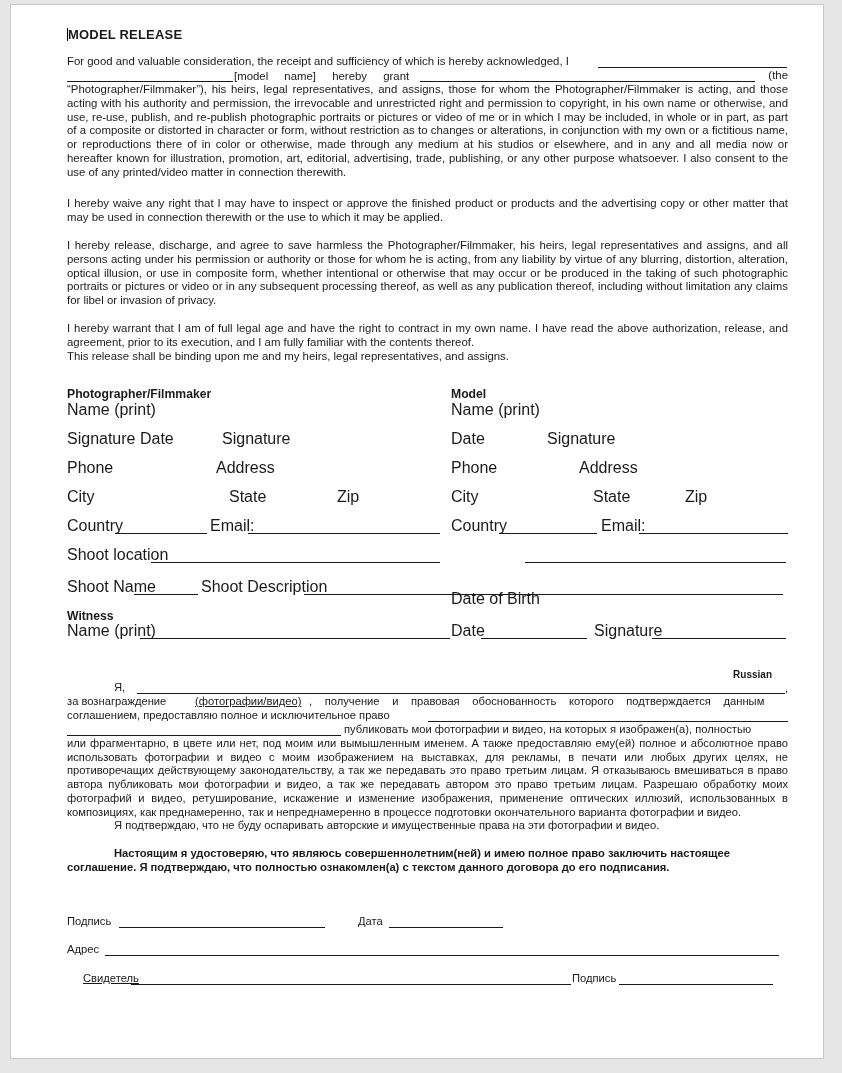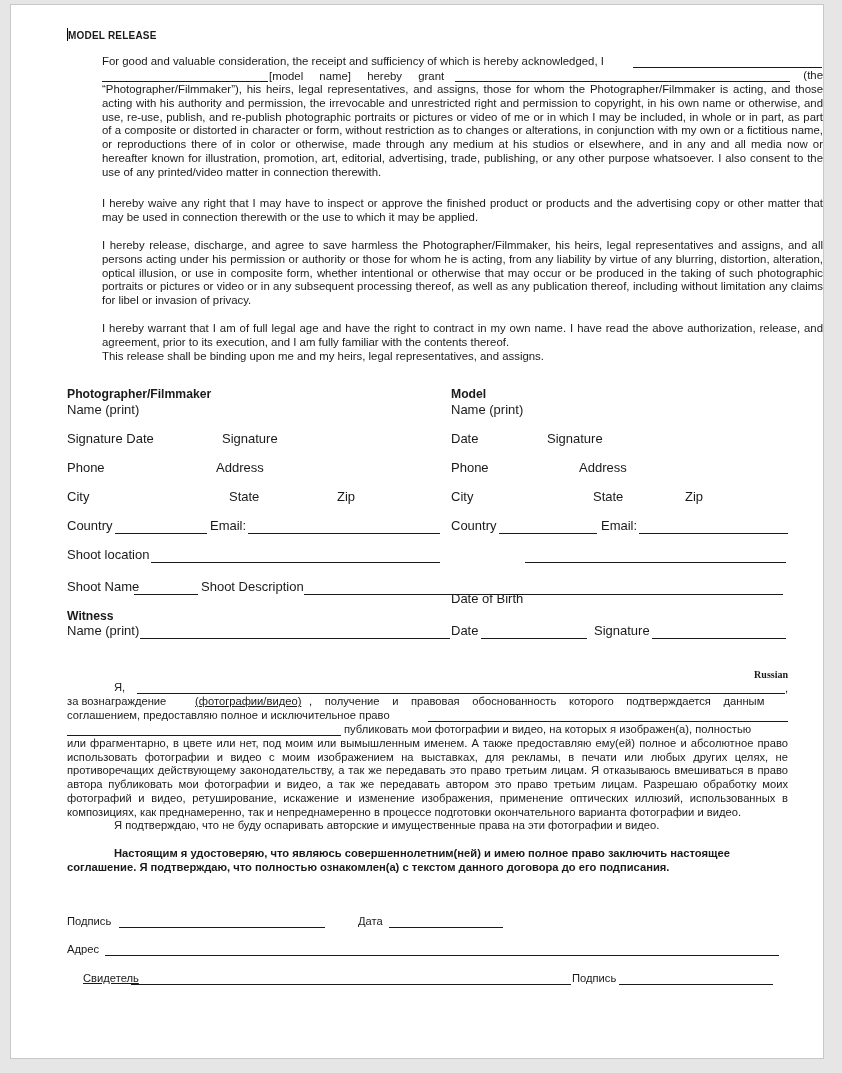--- a/index.html
+++ b/index.html
@@ -6,25 +6,25 @@
   body {
     width: 842px; height: 1073px; background: #e6e6e6; position: relative; overflow: hidden;
     font-family: "Liberation Sans", sans-serif; color: #1a1a1a;
   }
   .page {
     position: absolute; left: 10px; top: 4px; width: 814px; height: 1055px;
     background: #ffffff; border: 1px solid #c8c8c8; box-sizing: border-box;
   }
   .content { position: absolute; left: 56px; top: 0; width: 721px; font-size: 11.4px; line-height: 13.8px; }
   .abs { position: absolute; white-space: nowrap; }
-  .title { top: 23px; left: 0; font-weight: bold; font-size: 10px; letter-spacing: 0.2px; }
+  .title { top: 23px; left: 0; font-weight: bold; font-size: 13px; letter-spacing: 0.2px; }
   .caret { display: inline-block; width: 1px; height: 13px; background: #000; vertical-align: -2px; margin-right: 0; }
-  .para { position: absolute; left: 0; width: 721px; text-align: justify; margin-left: 35px; }
+  .para { position: absolute; left: 0; width: 721px; text-align: justify; }
   .last { text-align-last: left; }
-  .lbl { position: absolute; white-space: nowrap; font-size: 13px; }
+  .lbl { position: absolute; white-space: nowrap; font-size: 16px; }
   .h { font-weight: bold; font-size: 12.2px; }
   .fill { position: absolute; border-bottom: 1px solid #1a1a1a; height: 0; }
   .ru { font-size: 11.2px; line-height: 13.7px; }
   .indent { padding-left: 47px; }
   .russian-tag { font-weight: bold; font-size: 10px; }
 </style>
 </head>
 <body>
 
 <div class="page">
@@ -93,21 +93,21 @@
     <span class="fill" style="left:458px;width:261px;top:557px;"></span>
 
     <span class="lbl h" style="left:0;top:605px;">Witness</span>
     <span class="lbl" style="left:0;top:619px;">Name (print)</span>
     <span class="fill" style="left:73px;width:310px;top:633px;"></span>
     <span class="lbl" style="left:384px;top:619px;">Date</span>
     <span class="fill" style="left:414px;width:106px;top:633px;"></span>
     <span class="lbl" style="left:527px;top:619px;">Signature</span>
     <span class="fill" style="left:585px;width:134px;top:633px;"></span>
 
-    <span class="abs russian-tag" style="right:0;top:663px;font-family:Liberation Serif, serif;">Russian</span>
+    <span class="abs russian-tag" style="right:16px;top:663px;">Russian</span>
 
     <div class="ru" style="position:absolute;left:0;top:676px;width:721px;">
       <div style="position:relative;height:14px;">
         <span class="abs" style="left:47px;top:0;">Я,</span>
         <span class="fill" style="left:70px;width:648px;top:12px;"></span>
         <span class="abs" style="right:0;top:1px;">,</span>
       </div>
       <div style="position:relative;height:14px;">
         <span class="abs" style="left:0;top:0;">за вознаграждение</span>
         <span class="abs" style="left:128px;top:0;text-decoration:underline;">(фотографии/видео)</span>

